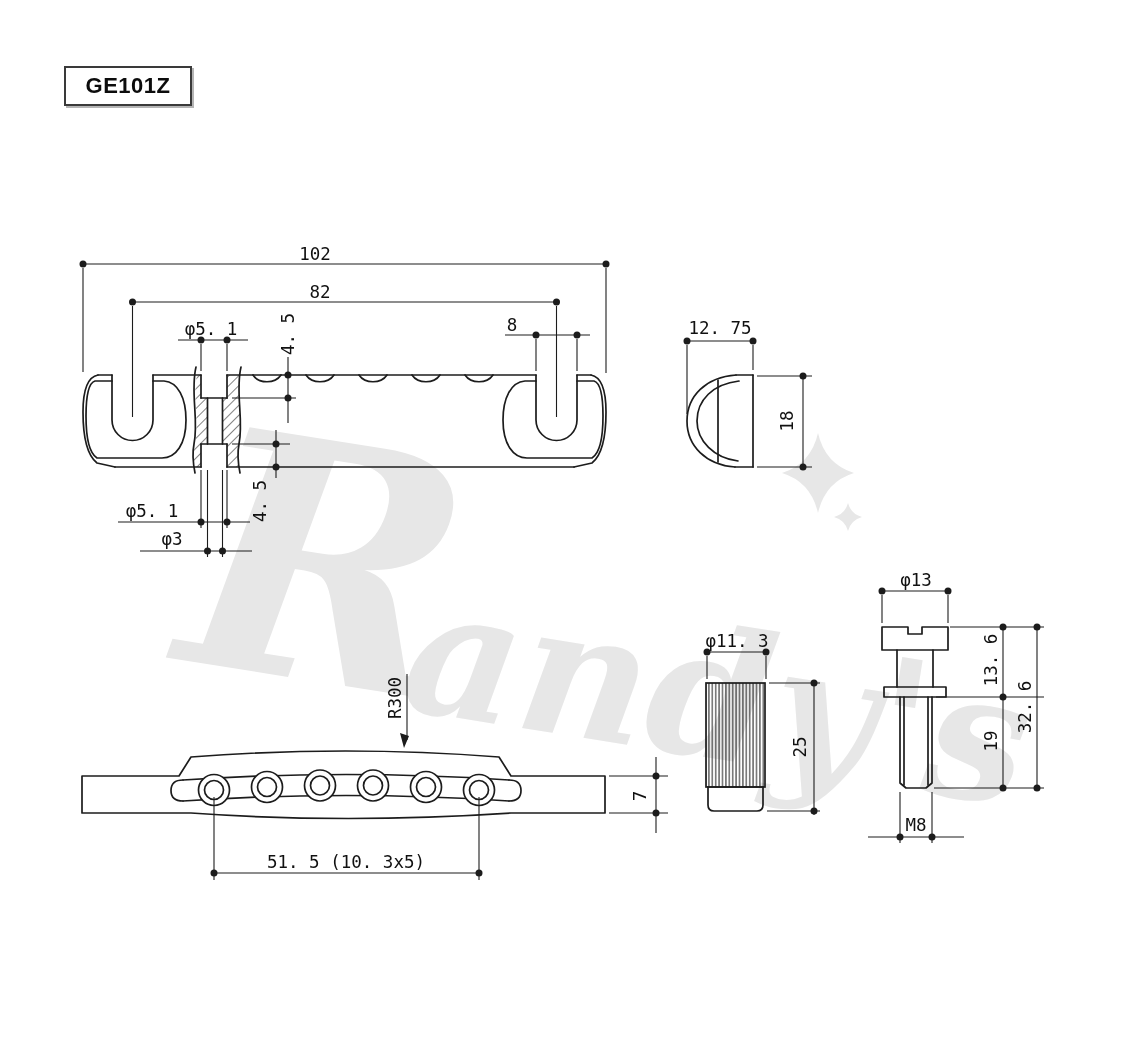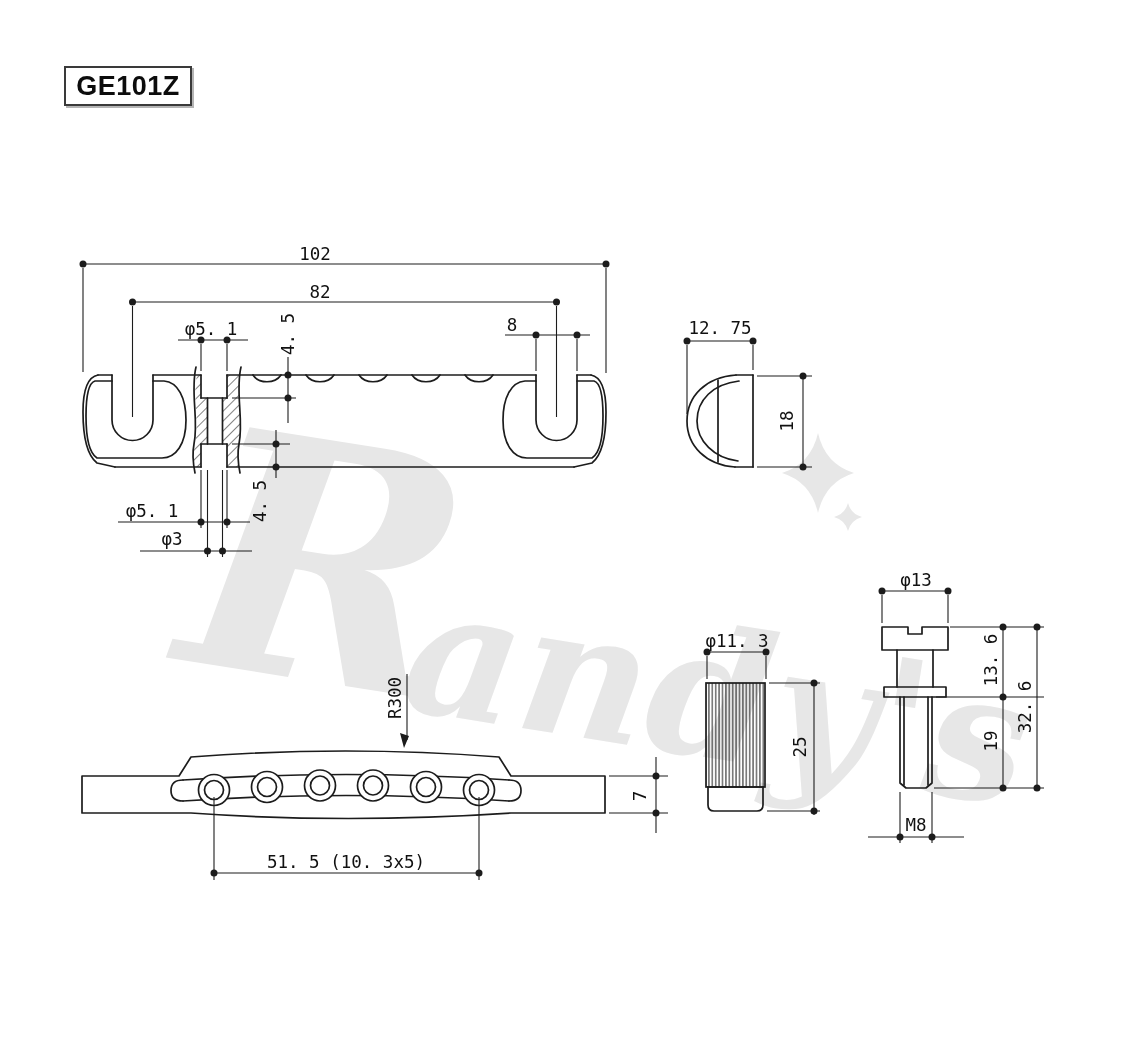--- a/index.html
+++ b/index.html
@@ -2,21 +2,21 @@
 <html><head>
 <meta charset="utf-8">
 <style>
   html,body{margin:0;padding:0;background:#ffffff;}
   #canvas{position:relative;width:1123px;height:1047px;background:#ffffff;overflow:hidden;
           font-family:"DejaVu Sans Mono", monospace;}
   #titlebox{position:absolute;left:64px;top:66px;width:124px;height:36px;
             border:2px solid #3a3a3a;background:#ffffff;box-shadow:2px 2px 0 #b5b5b5;
             display:flex;align-items:center;justify-content:center;}
   #titlebox span{font-family:"Liberation Sans", sans-serif;font-weight:bold;
-                 font-size:27px;color:#0c0c0c;letter-spacing:0.5px;text-align:right;}
+                 font-size:22px;color:#0c0c0c;letter-spacing:0.5px;text-align:right;}
   svg{position:absolute;left:0;top:0;}
   text.dim{font-family:"DejaVu Sans Mono", monospace;font-size:17.5px;fill:#111;}
   .obj{stroke:#1c1c1c;stroke-width:1.7;fill:none;stroke-linecap:round;stroke-linejoin:round;}
   .thin{stroke:#1c1c1c;stroke-width:1.1;fill:none;}
   .dot{fill:#1c1c1c;stroke:none;}
   .wm{font-family:"DejaVu Serif", serif;font-style:italic;font-weight:bold;fill:#e7e7e7;}
 </style>
 </head>
 <body>
 

